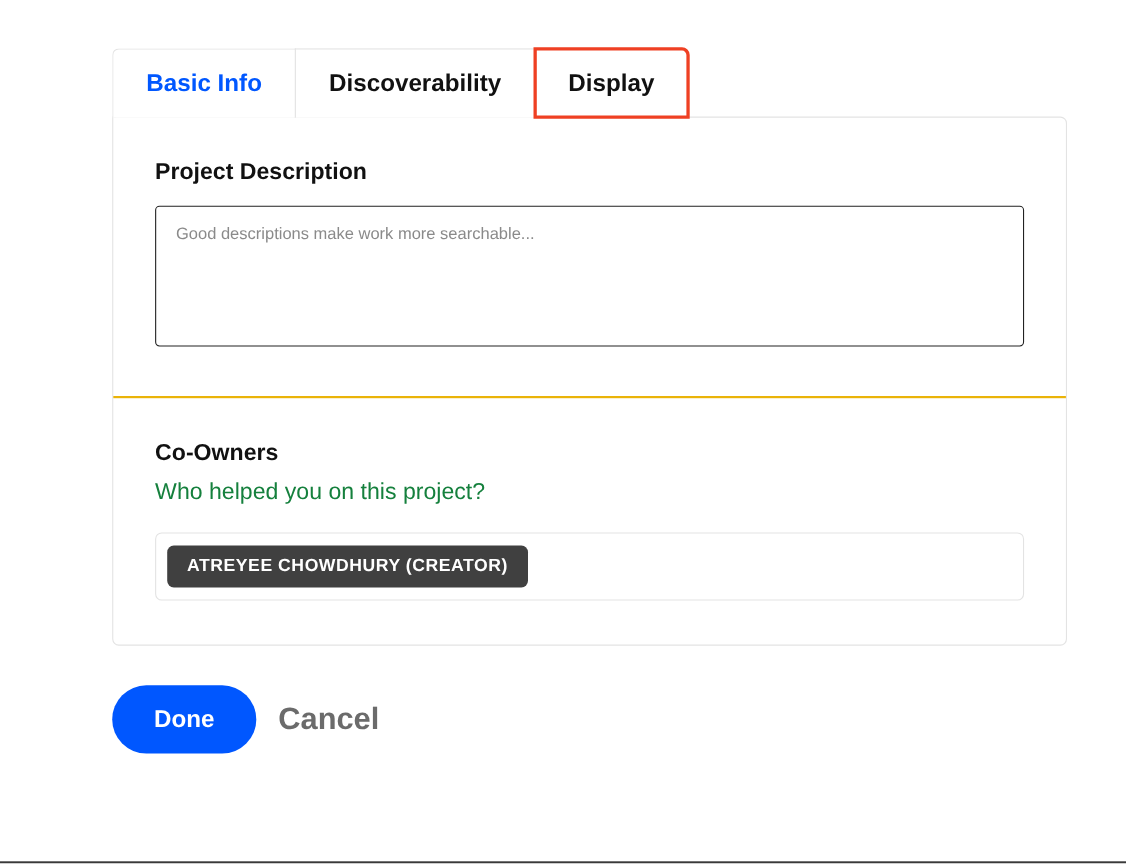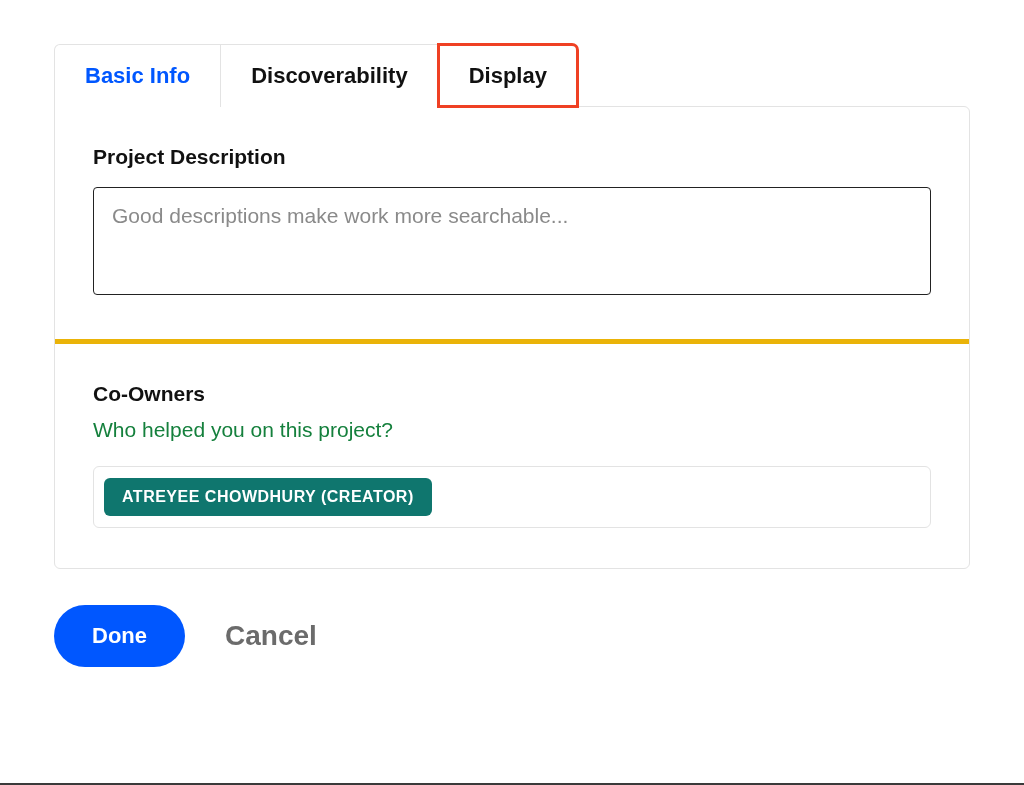--- a/index.html
+++ b/index.html
@@ -5,20 +5,21 @@
     * { box-sizing: border-box; margin: 0; padding: 0; }
     body {
       font-family: -apple-system, BlinkMacSystemFont, "Segoe UI", Helvetica, Arial, sans-serif;
       background: #fff;
       width: 1024px;
       height: 785px;
       position: relative;
     }
     .container {
       padding: 44px 54px 0 54px;
+      margin-left: 48px;
     }
     .tabs {
       display: flex;
       position: relative;
       z-index: 2;
     }
     .tab {
       padding: 18px 30px;
       font-size: 22px;
       font-weight: 700;
@@ -43,71 +44,71 @@
     .panel {
       border: 1px solid #e3e3e3;
       border-radius: 0 6px 6px 6px;
       margin-top: -1px;
       background: #fff;
     }
     .section {
       padding: 38px 38px 40px 38px;
     }
     .section + .section {
-      border-top: 5px solid #eab308;
+      border-top: 2px solid #eab308;
     }
     .section-title {
       font-size: 21px;
       font-weight: 700;
       color: #111;
       margin-bottom: 18px;
     }
     .subtitle {
       font-size: 21px;
       color: #15803d;
       margin-top: -6px;
       margin-bottom: 24px;
     }
     .desc-textarea {
       width: 100%;
-      height: 108px;
+      height: 128px;
       border: 1px solid #222;
       border-radius: 4px;
-      font-size: 21px;
+      font-size: 15px;
       font-family: inherit;
       color: #111;
       padding: 16px 18px;
       resize: none;
       outline: none;
     }
     .desc-textarea::placeholder { color: #8a8a8a; }
     .owners-field {
       border: 1px solid #e3e3e3;
       border-radius: 6px;
       padding: 10px 10px;
       min-height: 62px;
       display: flex;
       align-items: center;
       gap: 8px;
       flex-wrap: wrap;
     }
     .owner-chip {
-      background: #0f766e;
+      background: #404040;
       color: #fff;
       font-size: 16px;
       font-weight: 700;
       letter-spacing: 0.5px;
       padding: 10px 18px;
       border-radius: 6px;
       text-transform: uppercase;
     }
     .actions {
       display: flex;
       align-items: center;
-      gap: 40px;
+      gap: 20px;
       margin-top: 36px;
       padding-left: 0;
     }
     .btn-done {
       background: #0057ff;
       color: #fff;
       font-size: 22px;
       font-weight: 700;
       border: none;
       border-radius: 999px;

